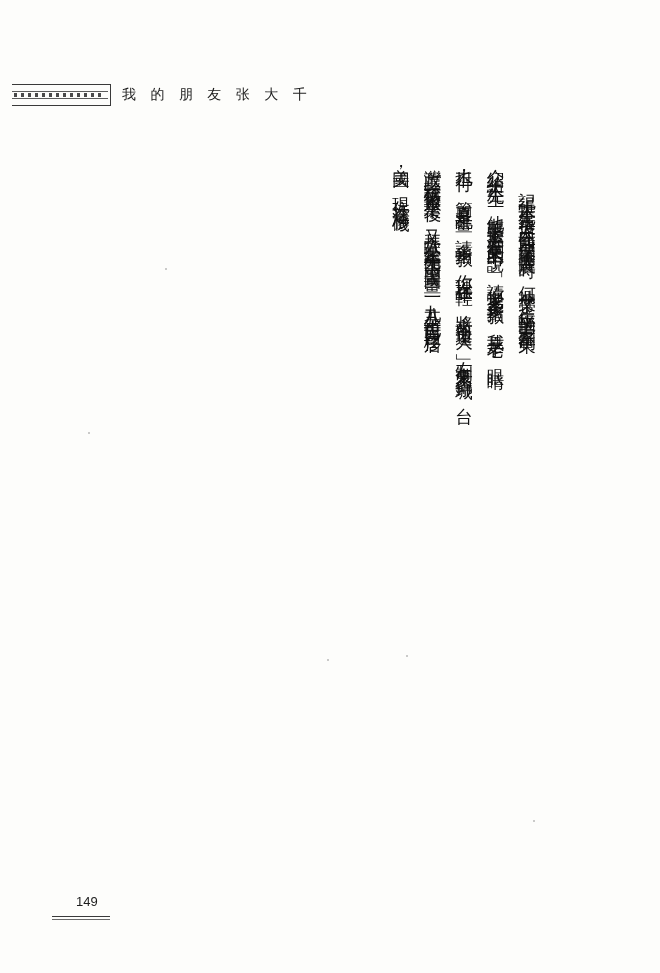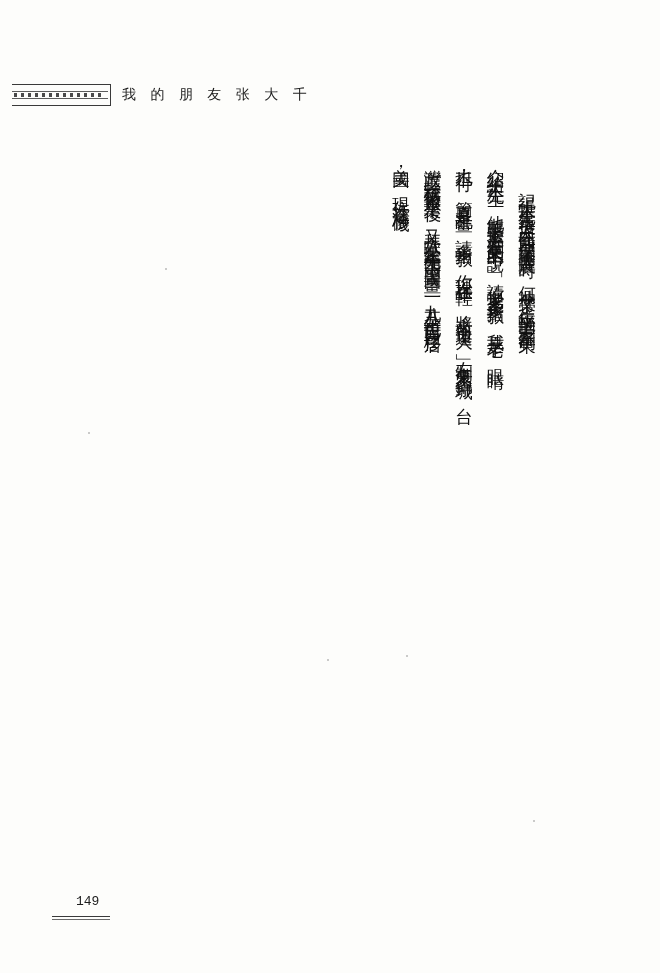--- a/index.html
+++ b/index.html
@@ -115,21 +115,21 @@
     bottom: 55px;
     width: 660px;
     height: 24px;
   }
   .page-number {
     position: absolute;
     left: 76px;
     top: 0px;
     font-size: 13px;
     color: #1c1c1c;
-    font-family: Liberation Mono, monospace;
+    font-family: Liberation Sans, sans-serif;
   }
   .footer-rule {
     position: absolute;
     left: 52px;
     top: 22px;
     width: 58px;
     border-top: 1px solid #3a3a3a;
   }
   .footer-rule2 {
     position: absolute;

